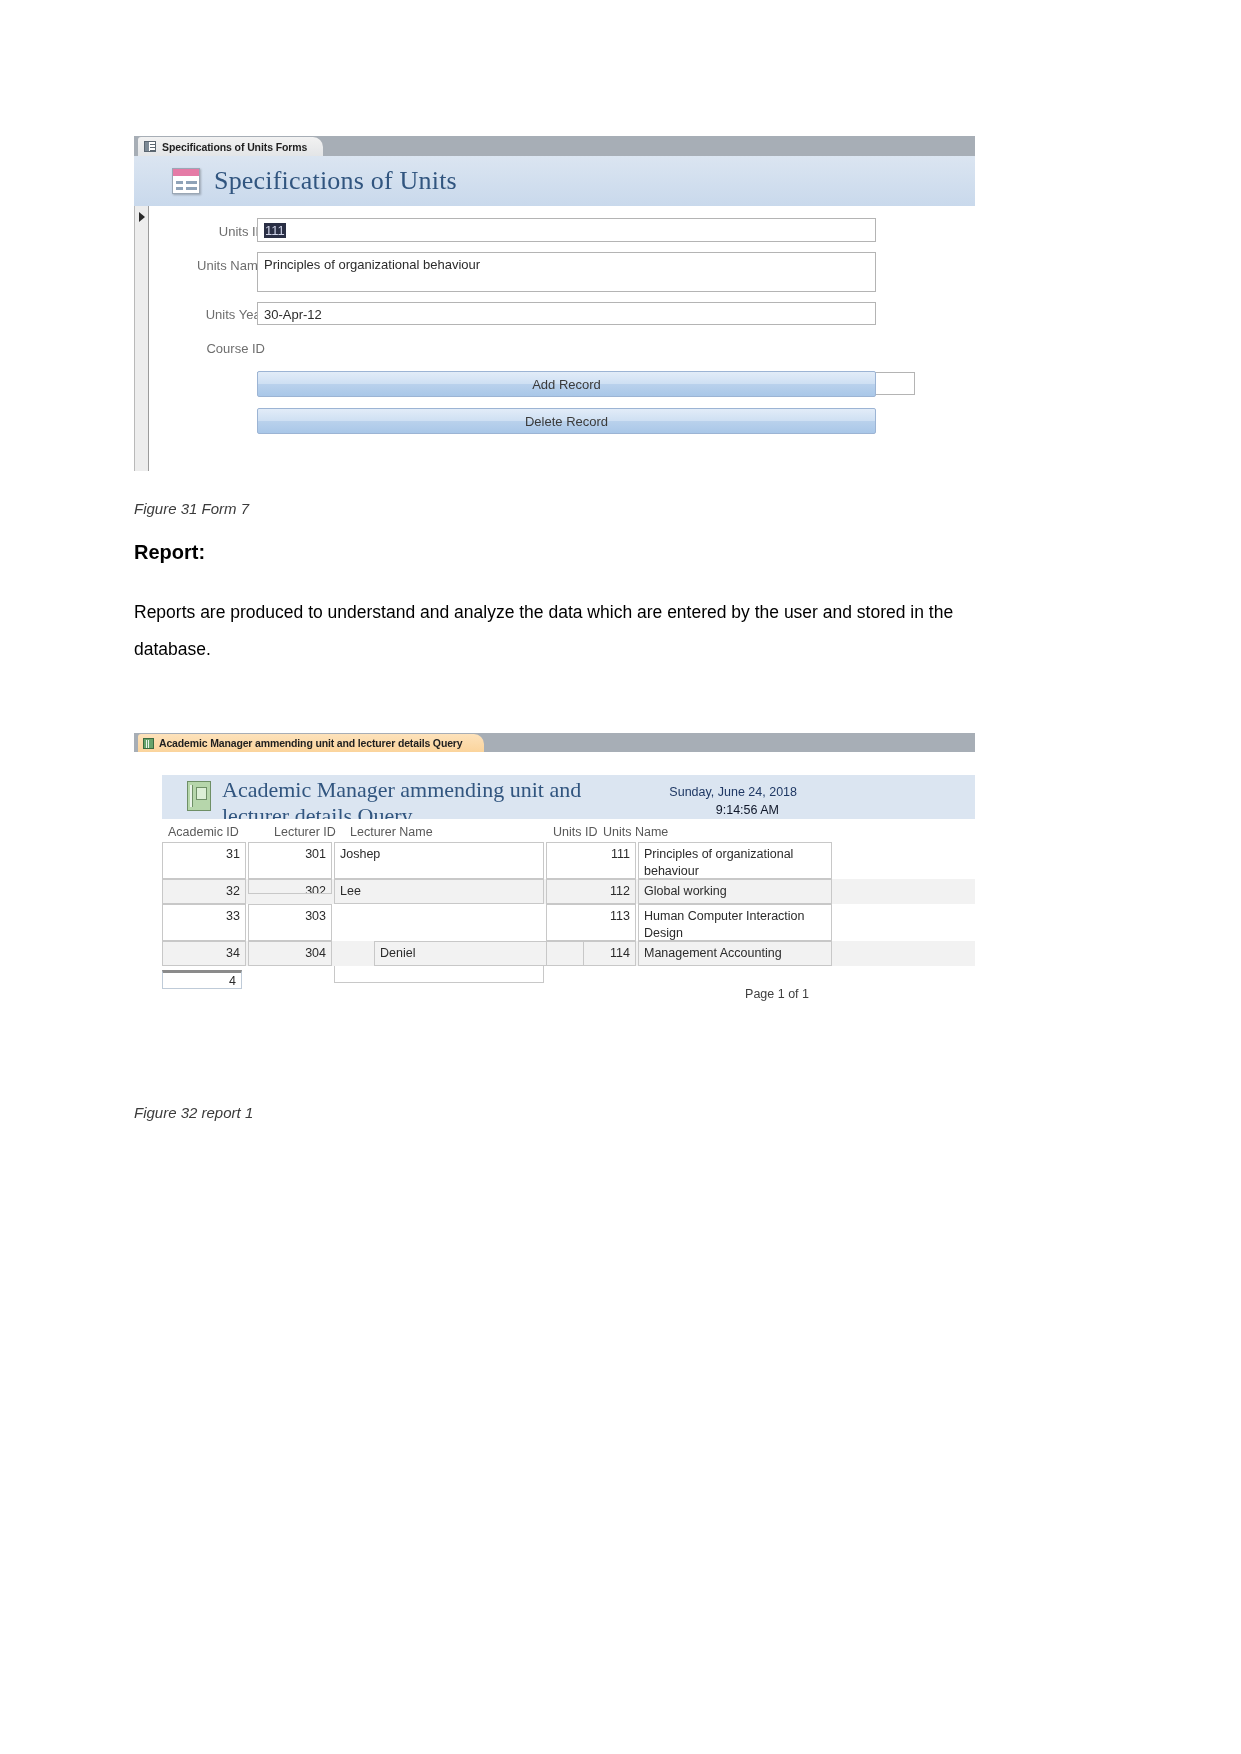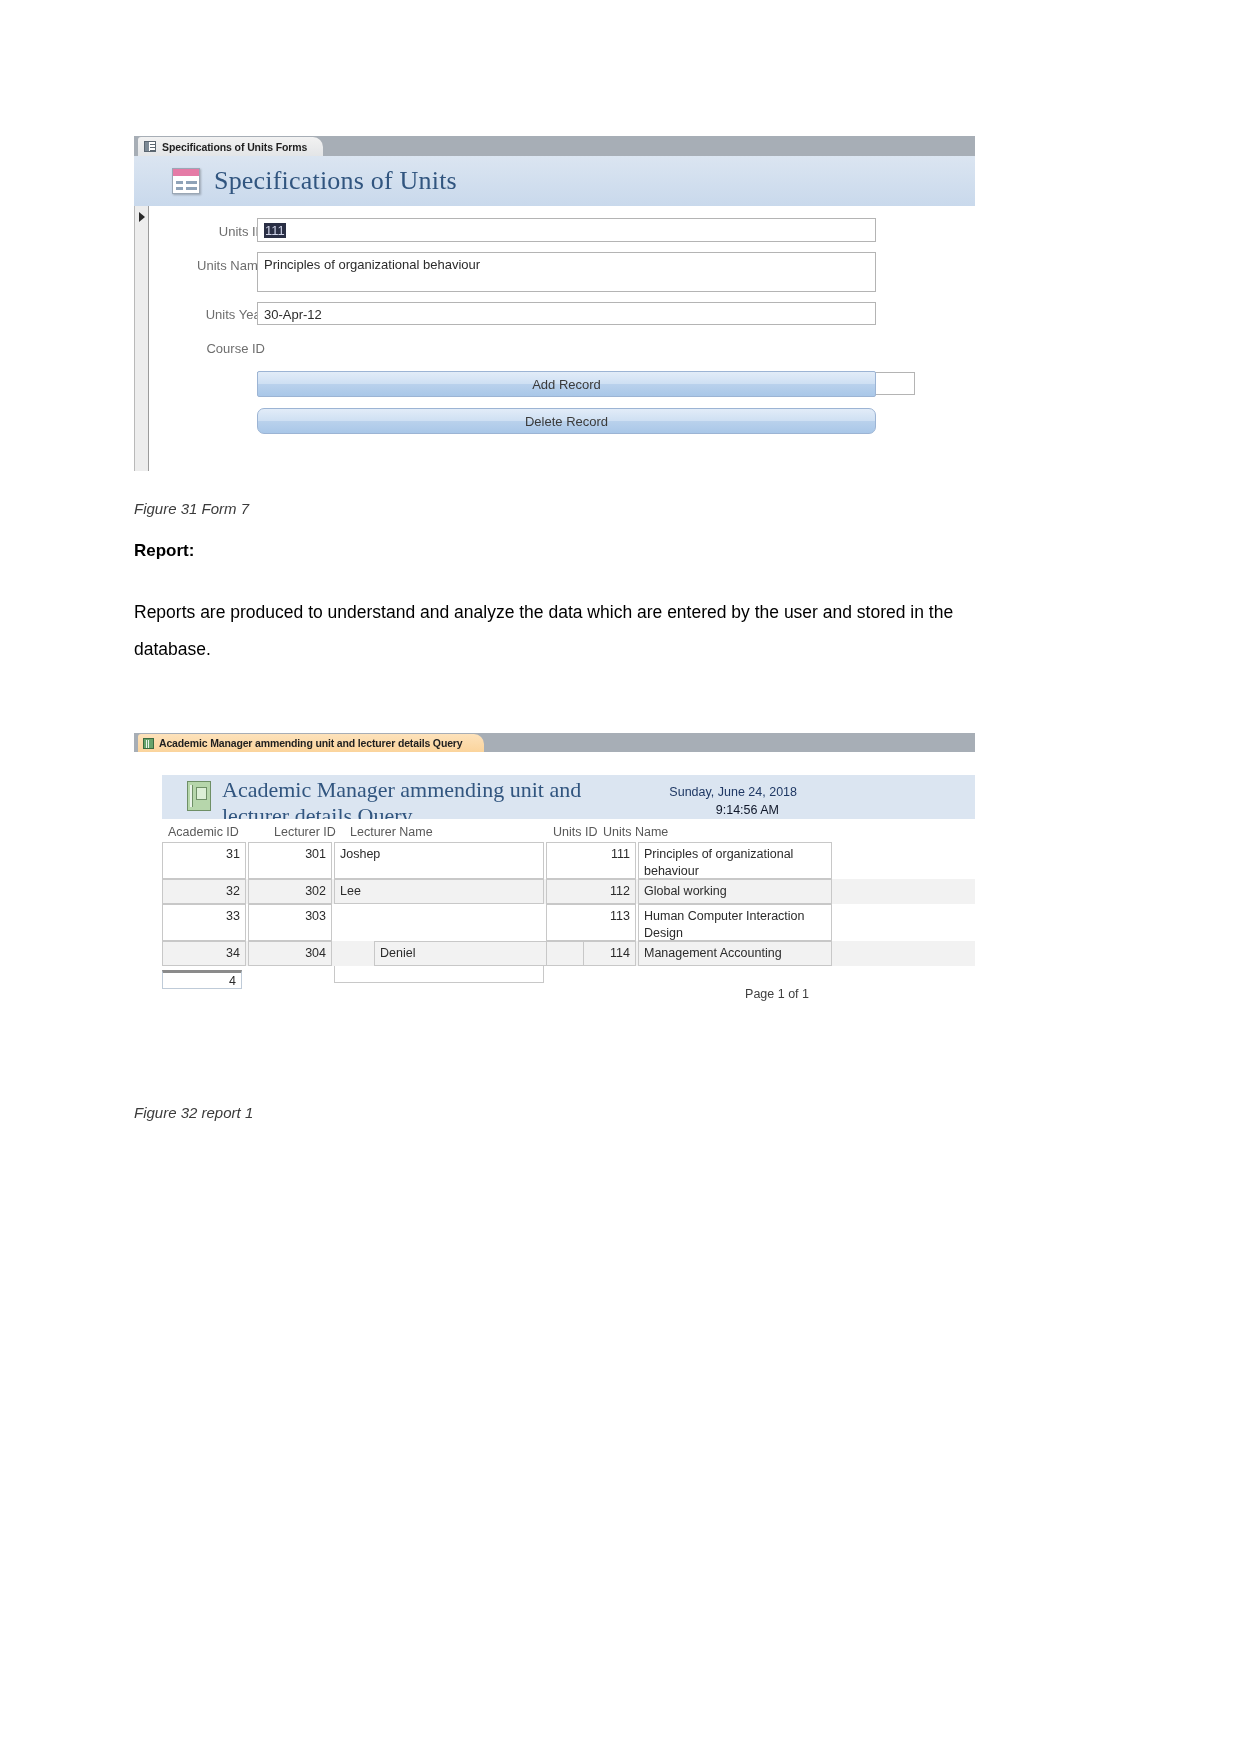--- a/index.html
+++ b/index.html
@@ -191,21 +191,21 @@
   
   .caption {
     position: absolute;
     font-family: "Liberation Sans", sans-serif;
     font-style: italic;
     font-size: 15px;
     color: #3b3b3b;
   }
   .heading {
     position: absolute;
-    font-size: 17px;
+    font-size: 20px;
     font-weight: bold;
     color: #000;
   }
   .bodytext {
     position: absolute;
     font-size: 17.5px;
     color: #000;
     line-height: 37px;
     width: 840px;
   }
@@ -416,21 +416,21 @@
       <div class="field-label" style="left:24px; top:52px;">Units Name</div>
       <div class="field-box" style="left:122px; top:46px; width:619px; height:40px;">Principles of organizational behaviour</div>
 
       <div class="field-label" style="left:24px; top:101px;">Units Year</div>
       <div class="field-box" style="left:122px; top:96px; width:619px; height:23px;">30-Apr-12</div>
 
       <div class="field-label" style="left:24px; top:135px;">Course ID</div>
       <div class="field-box" style="left:122px; top:138px; width:658px; height:23px;margin-top:28px;">1001</div>
 
       <div class="btn-access" style="left:122px; top:165px; width:619px; height:26px;">Add Record</div>
-      <div class="btn-access" style="left:122px; top:202px; width:619px; height:26px;border-radius:7px;">Delete Record</div>
+      <div class="btn-access" style="left:122px; top:202px; width:619px; height:26px;">Delete Record</div>
     </div>
   </div>
 
   <div class="caption" style="left:134px; top:500px;">Figure 31 Form 7</div>
 
   <div class="heading" style="left:134px; top:541px;">Report:</div>
 
   <div class="bodytext" style="left:134px; top:594px;">Reports are produced to understand and analyze the data which are entered by the user and stored in the database.</div>
 
   <div class="report-shot">
@@ -460,21 +460,21 @@
       <div class="rrow" style="height:37px;">
         <div class="rcell num" style="left:0px;   top:0; width:84px;  height:37px;">31</div>
         <div class="rcell num" style="left:86px;  top:0; width:84px;  height:37px;">301</div>
         <div class="rcell" style="left:172px; top:0; width:210px; height:37px;">Joshep</div>
         <div class="rcell num" style="left:384px; top:0; width:90px;  height:37px;">111</div>
         <div class="rcell" style="left:476px; top:0; width:194px; height:37px;">Principles of organizational behaviour</div>
       </div>
 
       <div class="rrow alt" style="height:25px;">
         <div class="rcell num" style="left:0px;   top:0; width:84px;  height:25px;">32</div>
-        <div class="rcell num" style="left:86px;  top:0; width:84px;  height:25px;">302</div>
+        <div class="rcell num" style="left:86px;  top:0; width:84px;  height:15px;">302</div>
         <div class="rcell" style="left:172px; top:0; width:210px; height:25px;">Lee</div>
         <div class="rcell num" style="left:384px; top:0; width:90px;  height:25px;">112</div>
         <div class="rcell" style="left:476px; top:0; width:194px; height:25px;">Global working</div>
       </div>
 
       <div class="rrow" style="height:37px;">
         <div class="rcell num" style="left:0px;   top:0; width:84px;  height:37px;">33</div>
         <div class="rcell num" style="left:86px;  top:0; width:84px;  height:37px;">303</div>
         <div class="rcell" style="left:172px; top:0; width:210px; height:37px;margin-top:42px;">Charlie</div>
         <div class="rcell num" style="left:384px; top:0; width:90px;  height:37px;">113</div>

